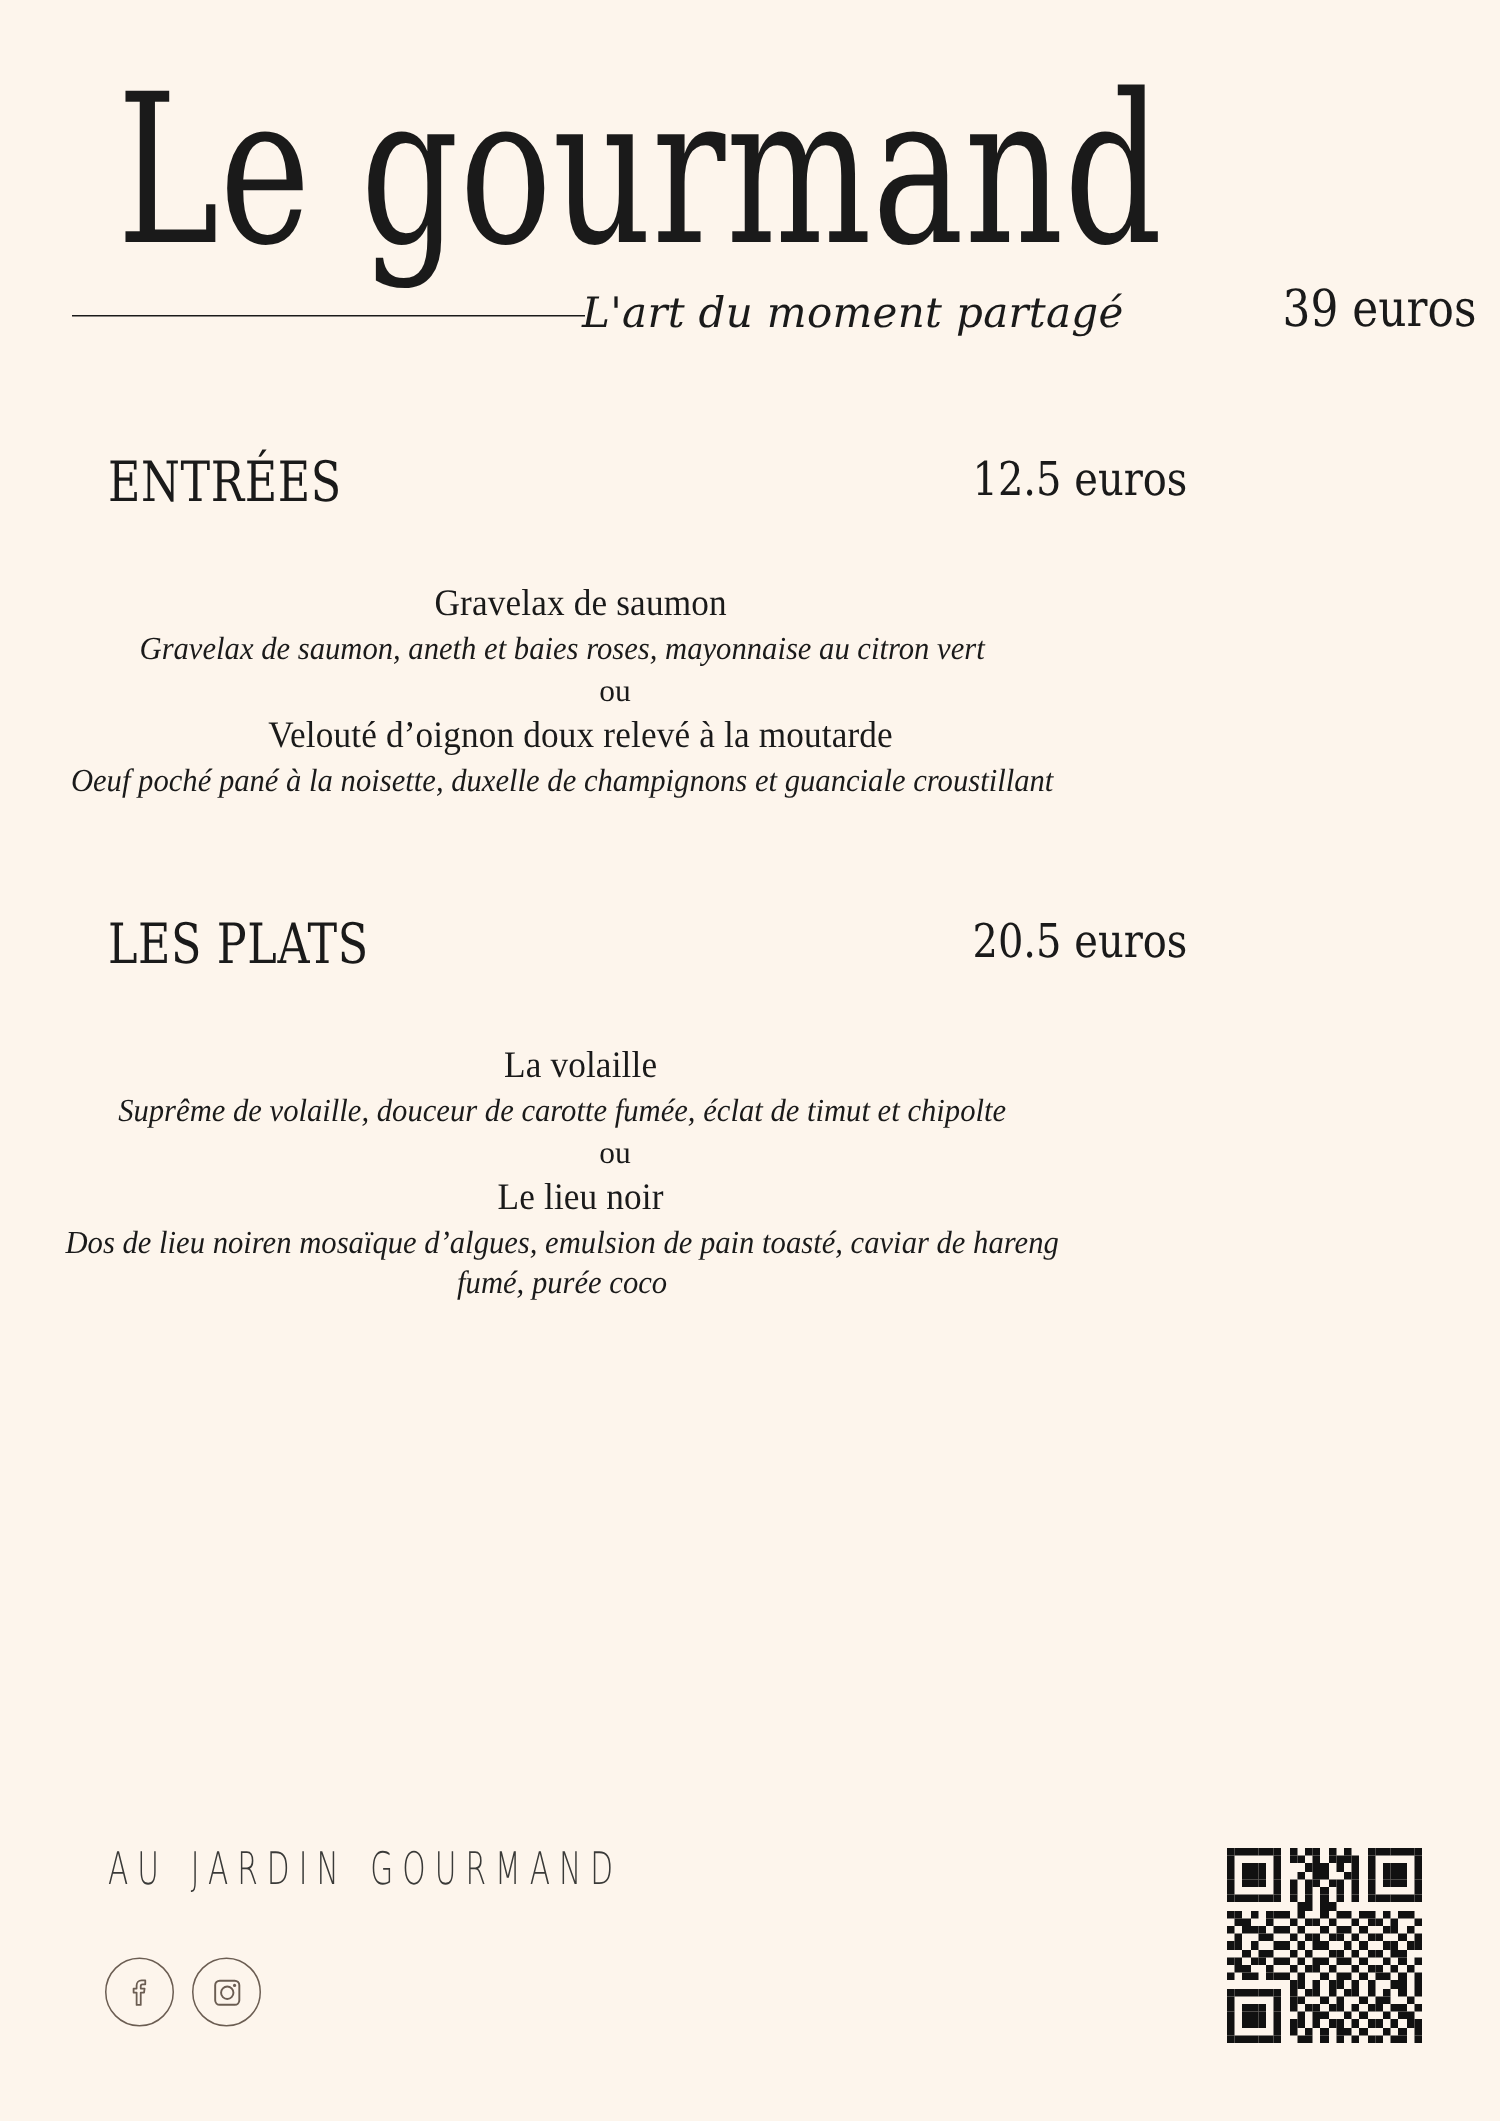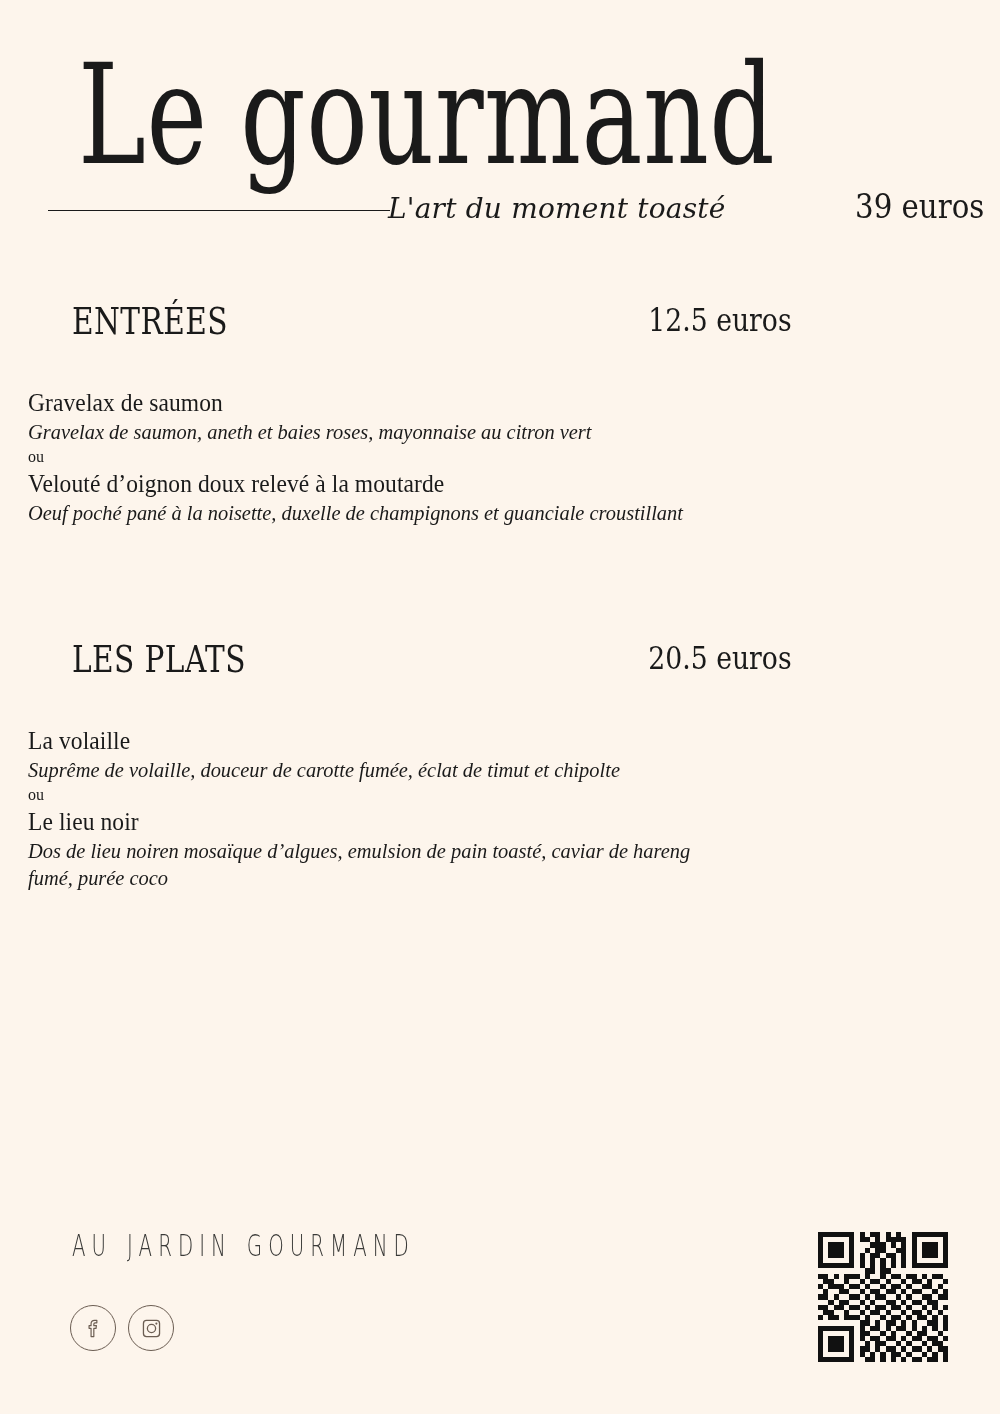--- a/index.html
+++ b/index.html
@@ -59,23 +59,23 @@
     right: 64px;
     top: 186px;
     font-family: "DejaVu Serif", "Liberation Serif", serif;
     font-size: 34px;
     transform: scaleX(0.86);
     transform-origin: right top;
     white-space: nowrap;
   }
 
   
-  .section { position: absolute; left: 0; width: 856px; }
+  .section { position: absolute; left: 0; width: 856px; text-align: center; }
   #section-entrees  { top: 300px; }
-  #section-plats    { top: 638px; }
+  #section-plats    { top: 608px; }
   #section-desserts { top: 952px; }
 
   .section-head {
     position: relative;
     height: 52px;
     padding: 0 64px 0 72px;
   }
 
   .section-title {
     position: absolute;
@@ -119,21 +119,21 @@
     font-style: italic;
     font-size: 21.5px;
     line-height: 1.25;
     max-width: 730px;
     transform: scaleX(0.95);
     transform-origin: left top;
   }
 
   .separator {
     font-family: "Liberation Serif", "DejaVu Serif", serif;
-    font-size: 16px;
+    font-size: 21px;
     line-height: 1.35;
   }
 
   .dessert-line {
     font-family: "Liberation Serif", "DejaVu Serif", serif;
     font-size: 24px;
     line-height: 1.38;
     transform: scaleX(0.94);
     transform-origin: left top;
   }
@@ -196,21 +196,21 @@
   }
   #qr i { display: block; }
   #qr i.on { background: #111; }
 </style>
 </head>
 <body>
 
 <div id="header">
   <div id="title">Le gourmand</div>
   <div id="rule"></div>
-  <div id="tagline">L'art du moment toasté</div>
+  <div id="tagline">L'art du moment partagé</div>
   <div id="menu-price">39 euros</div>
 </div>
 
 <div class="section" id="section-entrees">
   <div class="section-head">
     <div class="section-title">ENTRÉES</div>
     <div class="section-price">12.5 euros</div>
   </div>
   <div class="section-body">
     <div class="dish-name">Gravelax de saumon</div>

